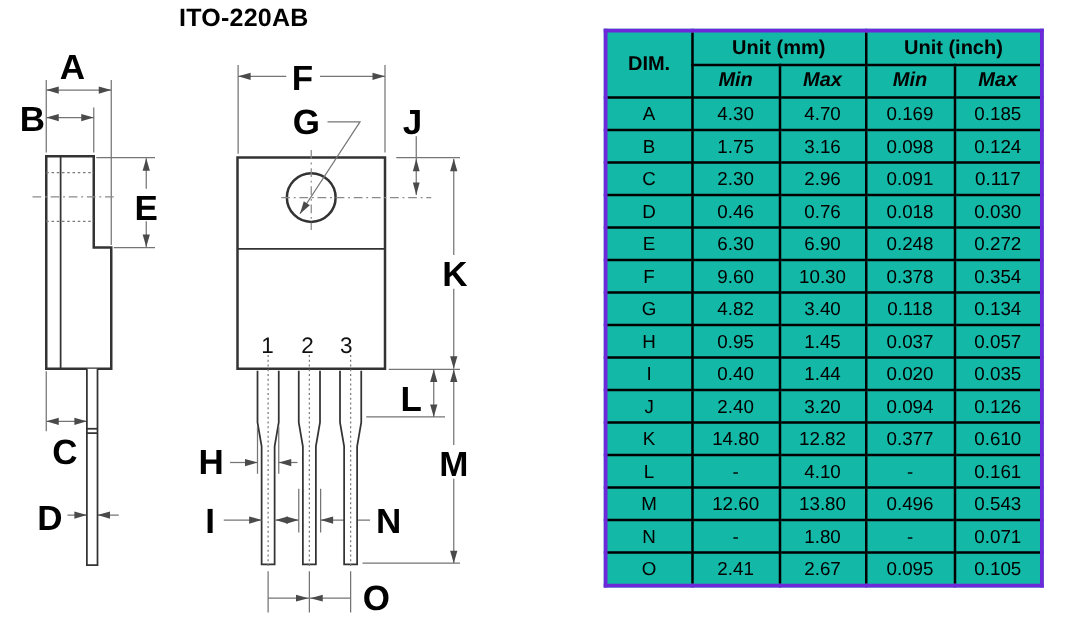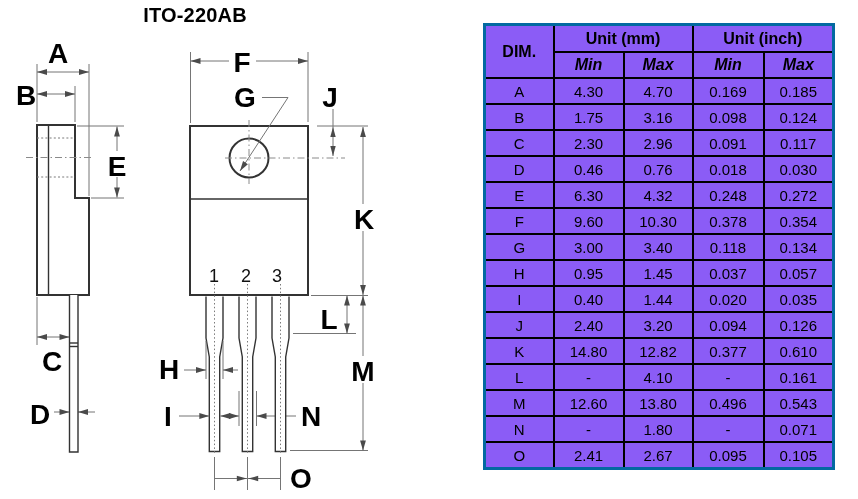--- a/index.html
+++ b/index.html
@@ -14,21 +14,21 @@
   .of{stroke:#333;stroke-width:2;fill:#fff;}
   .o1{stroke:#333;stroke-width:1.4;fill:none;}
   .o1f{stroke:#333;stroke-width:1.4;fill:#fff;}
   .d{stroke:#757575;stroke-width:1;fill:none;}
   .hid{stroke:#7a7a7a;stroke-width:1;stroke-dasharray:2,2.2;fill:none;}
   .cl{stroke:#8a8a8a;stroke-width:1;stroke-dasharray:7,3,1.5,3;fill:none;}
   .dot{stroke:#7a7a7a;stroke-width:1;stroke-dasharray:1.5,2.3;fill:none;}
   .ah{fill:#4a4a4a;}
   .wr{fill:#fff;}
   table.dims{position:absolute;left:483px;top:23px;border-collapse:collapse;
-             table-layout:fixed;background:#8b5cf6;border:3px solid #0369a1;}
+             table-layout:fixed;background:#14b8a6;border:3px solid #6d28d9;}
   table.dims th,table.dims td{border:2px solid #000;text-align:center;vertical-align:middle;
              padding:0;white-space:nowrap;}
   table.dims th{font-size:16px;font-weight:bold;}
   table.dims td{font-size:15px;}
   table.dims thead tr:nth-child(1) th{height:25px;}
   table.dims thead tr:nth-child(2) th{height:24px;font-style:italic;}
   table.dims tbody td{height:24px;}
 </style>
 </head>
 <body>
@@ -224,34 +224,34 @@
       <tr>
           <td>D</td>
           <td>0.46</td>
           <td>0.76</td>
           <td>0.018</td>
           <td>0.030</td>
         </tr>
       <tr>
           <td>E</td>
           <td>6.30</td>
-          <td>4.32</td>
+          <td>6.90</td>
           <td>0.248</td>
           <td>0.272</td>
         </tr>
       <tr>
           <td>F</td>
           <td>9.60</td>
           <td>10.30</td>
           <td>0.378</td>
           <td>0.354</td>
         </tr>
       <tr>
           <td>G</td>
-          <td>3.00</td>
+          <td>4.82</td>
           <td>3.40</td>
           <td>0.118</td>
           <td>0.134</td>
         </tr>
       <tr>
           <td>H</td>
           <td>0.95</td>
           <td>1.45</td>
           <td>0.037</td>
           <td>0.057</td>

